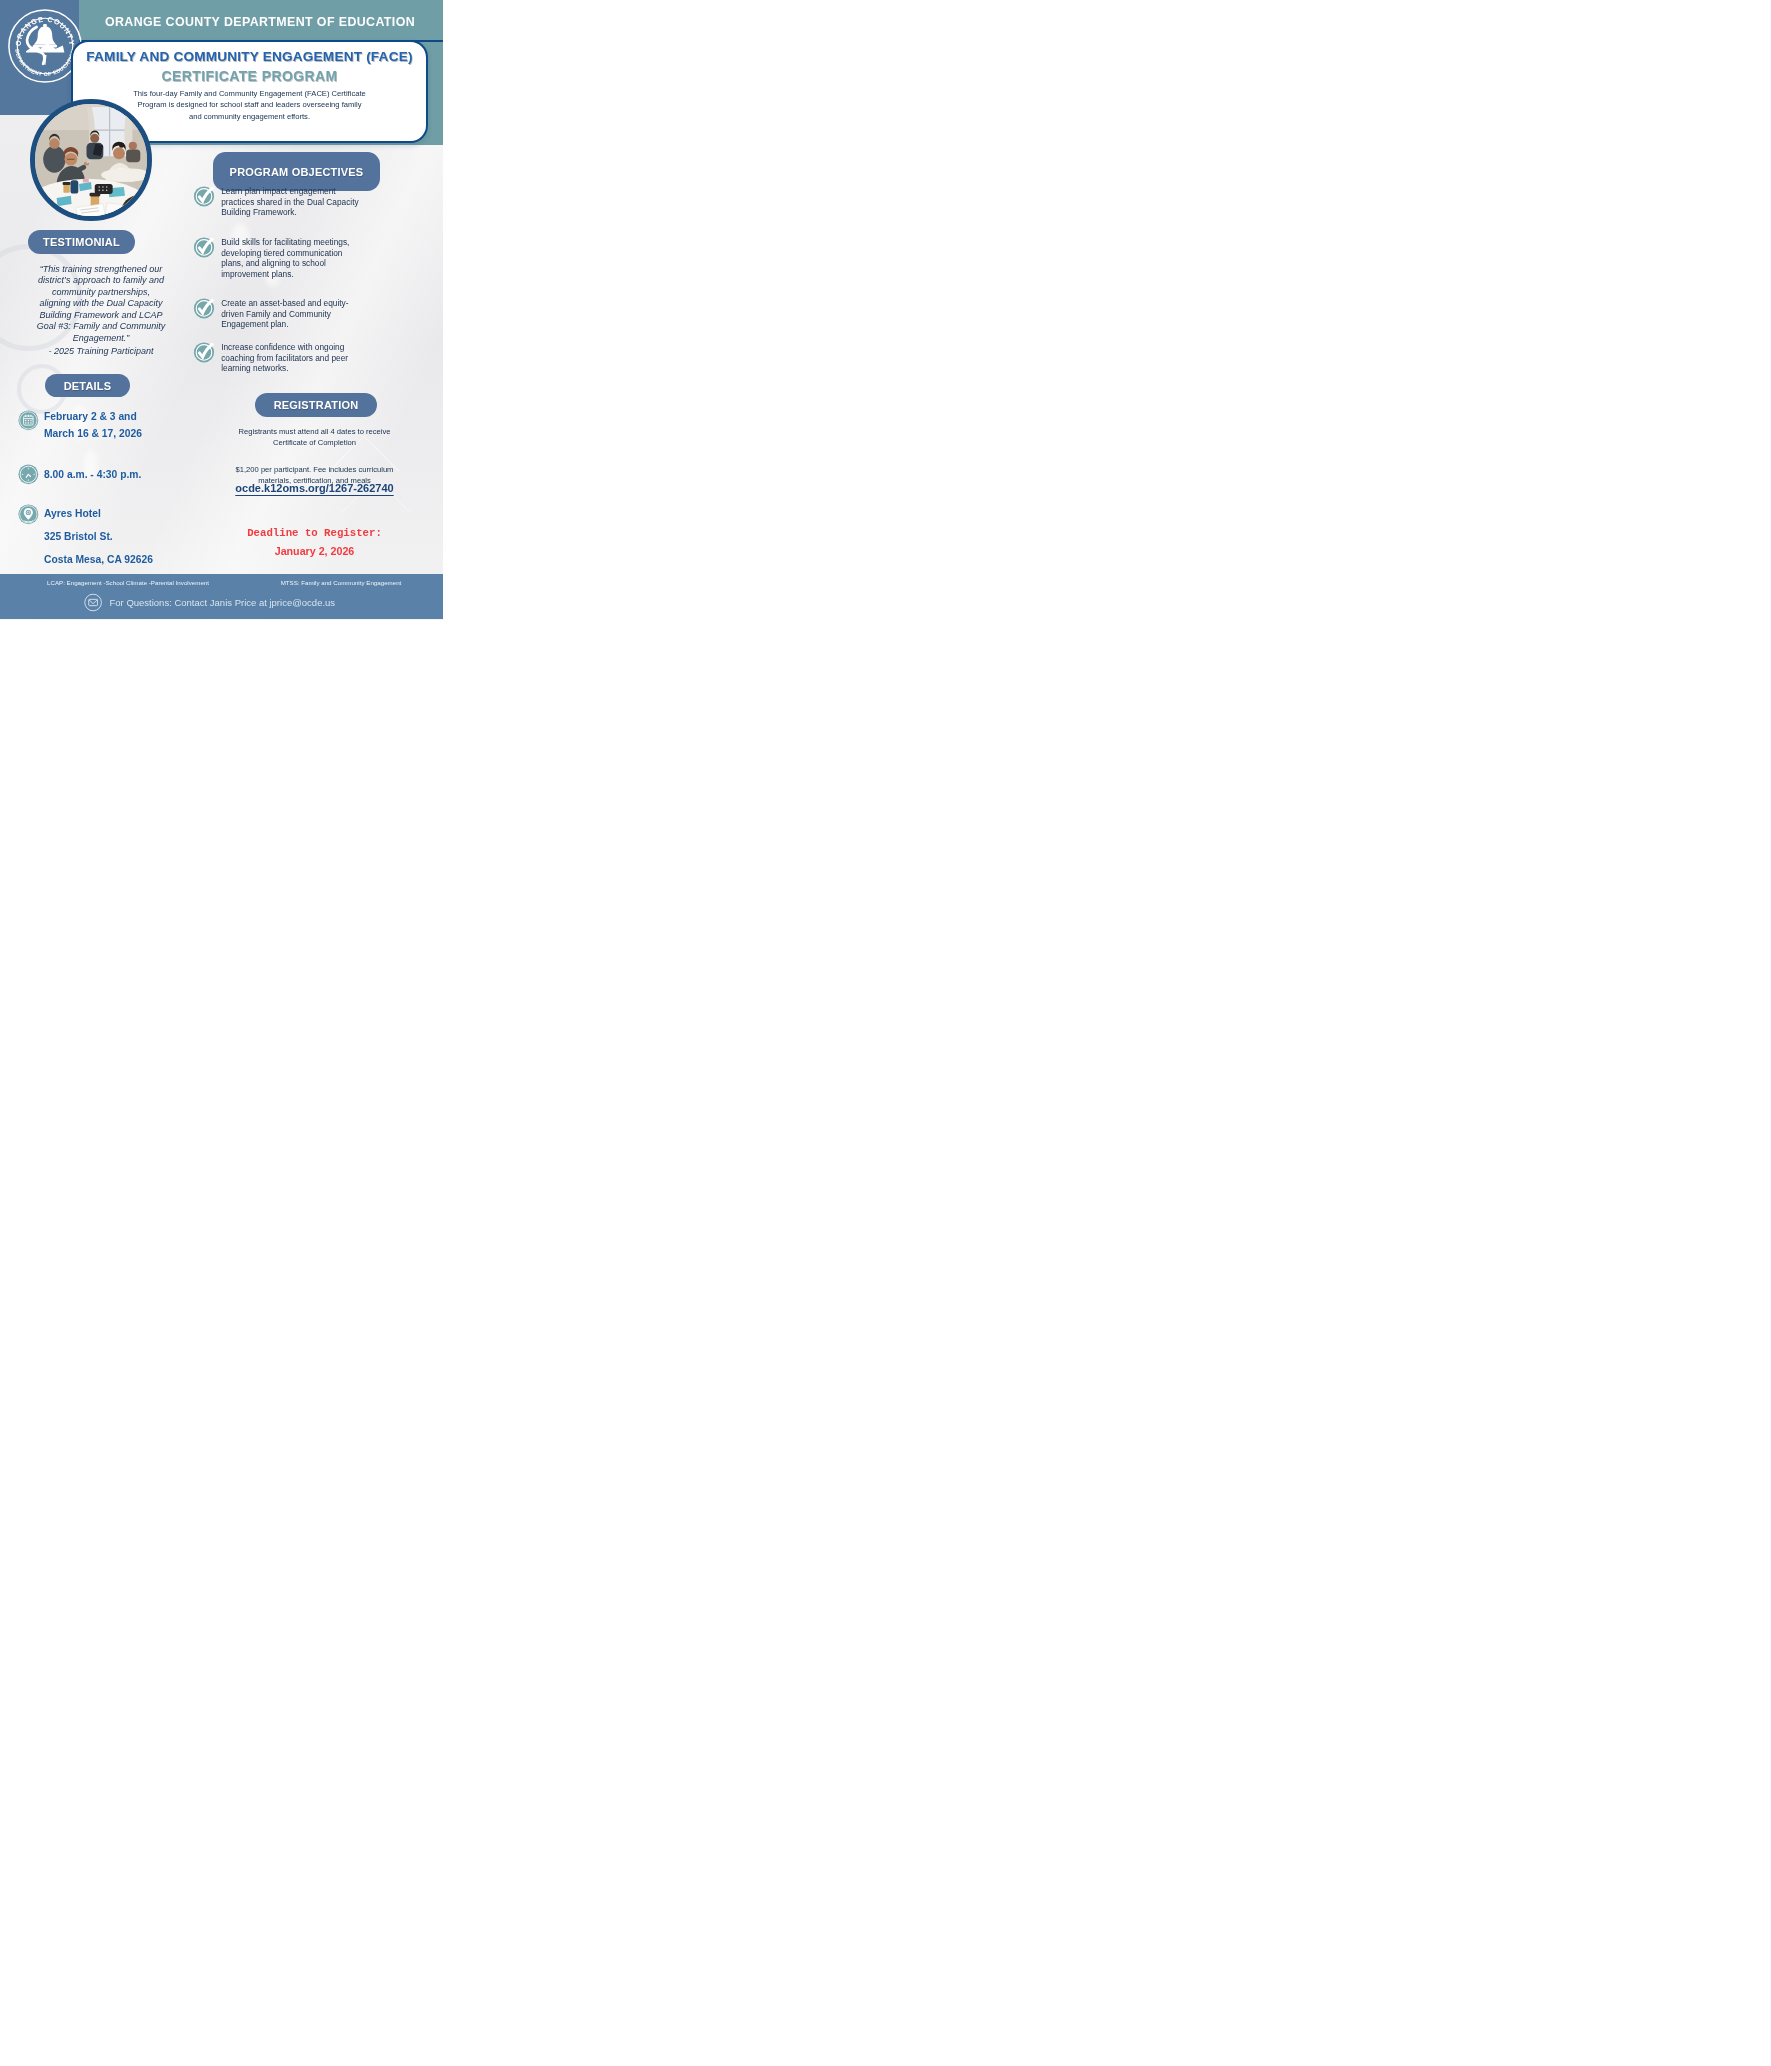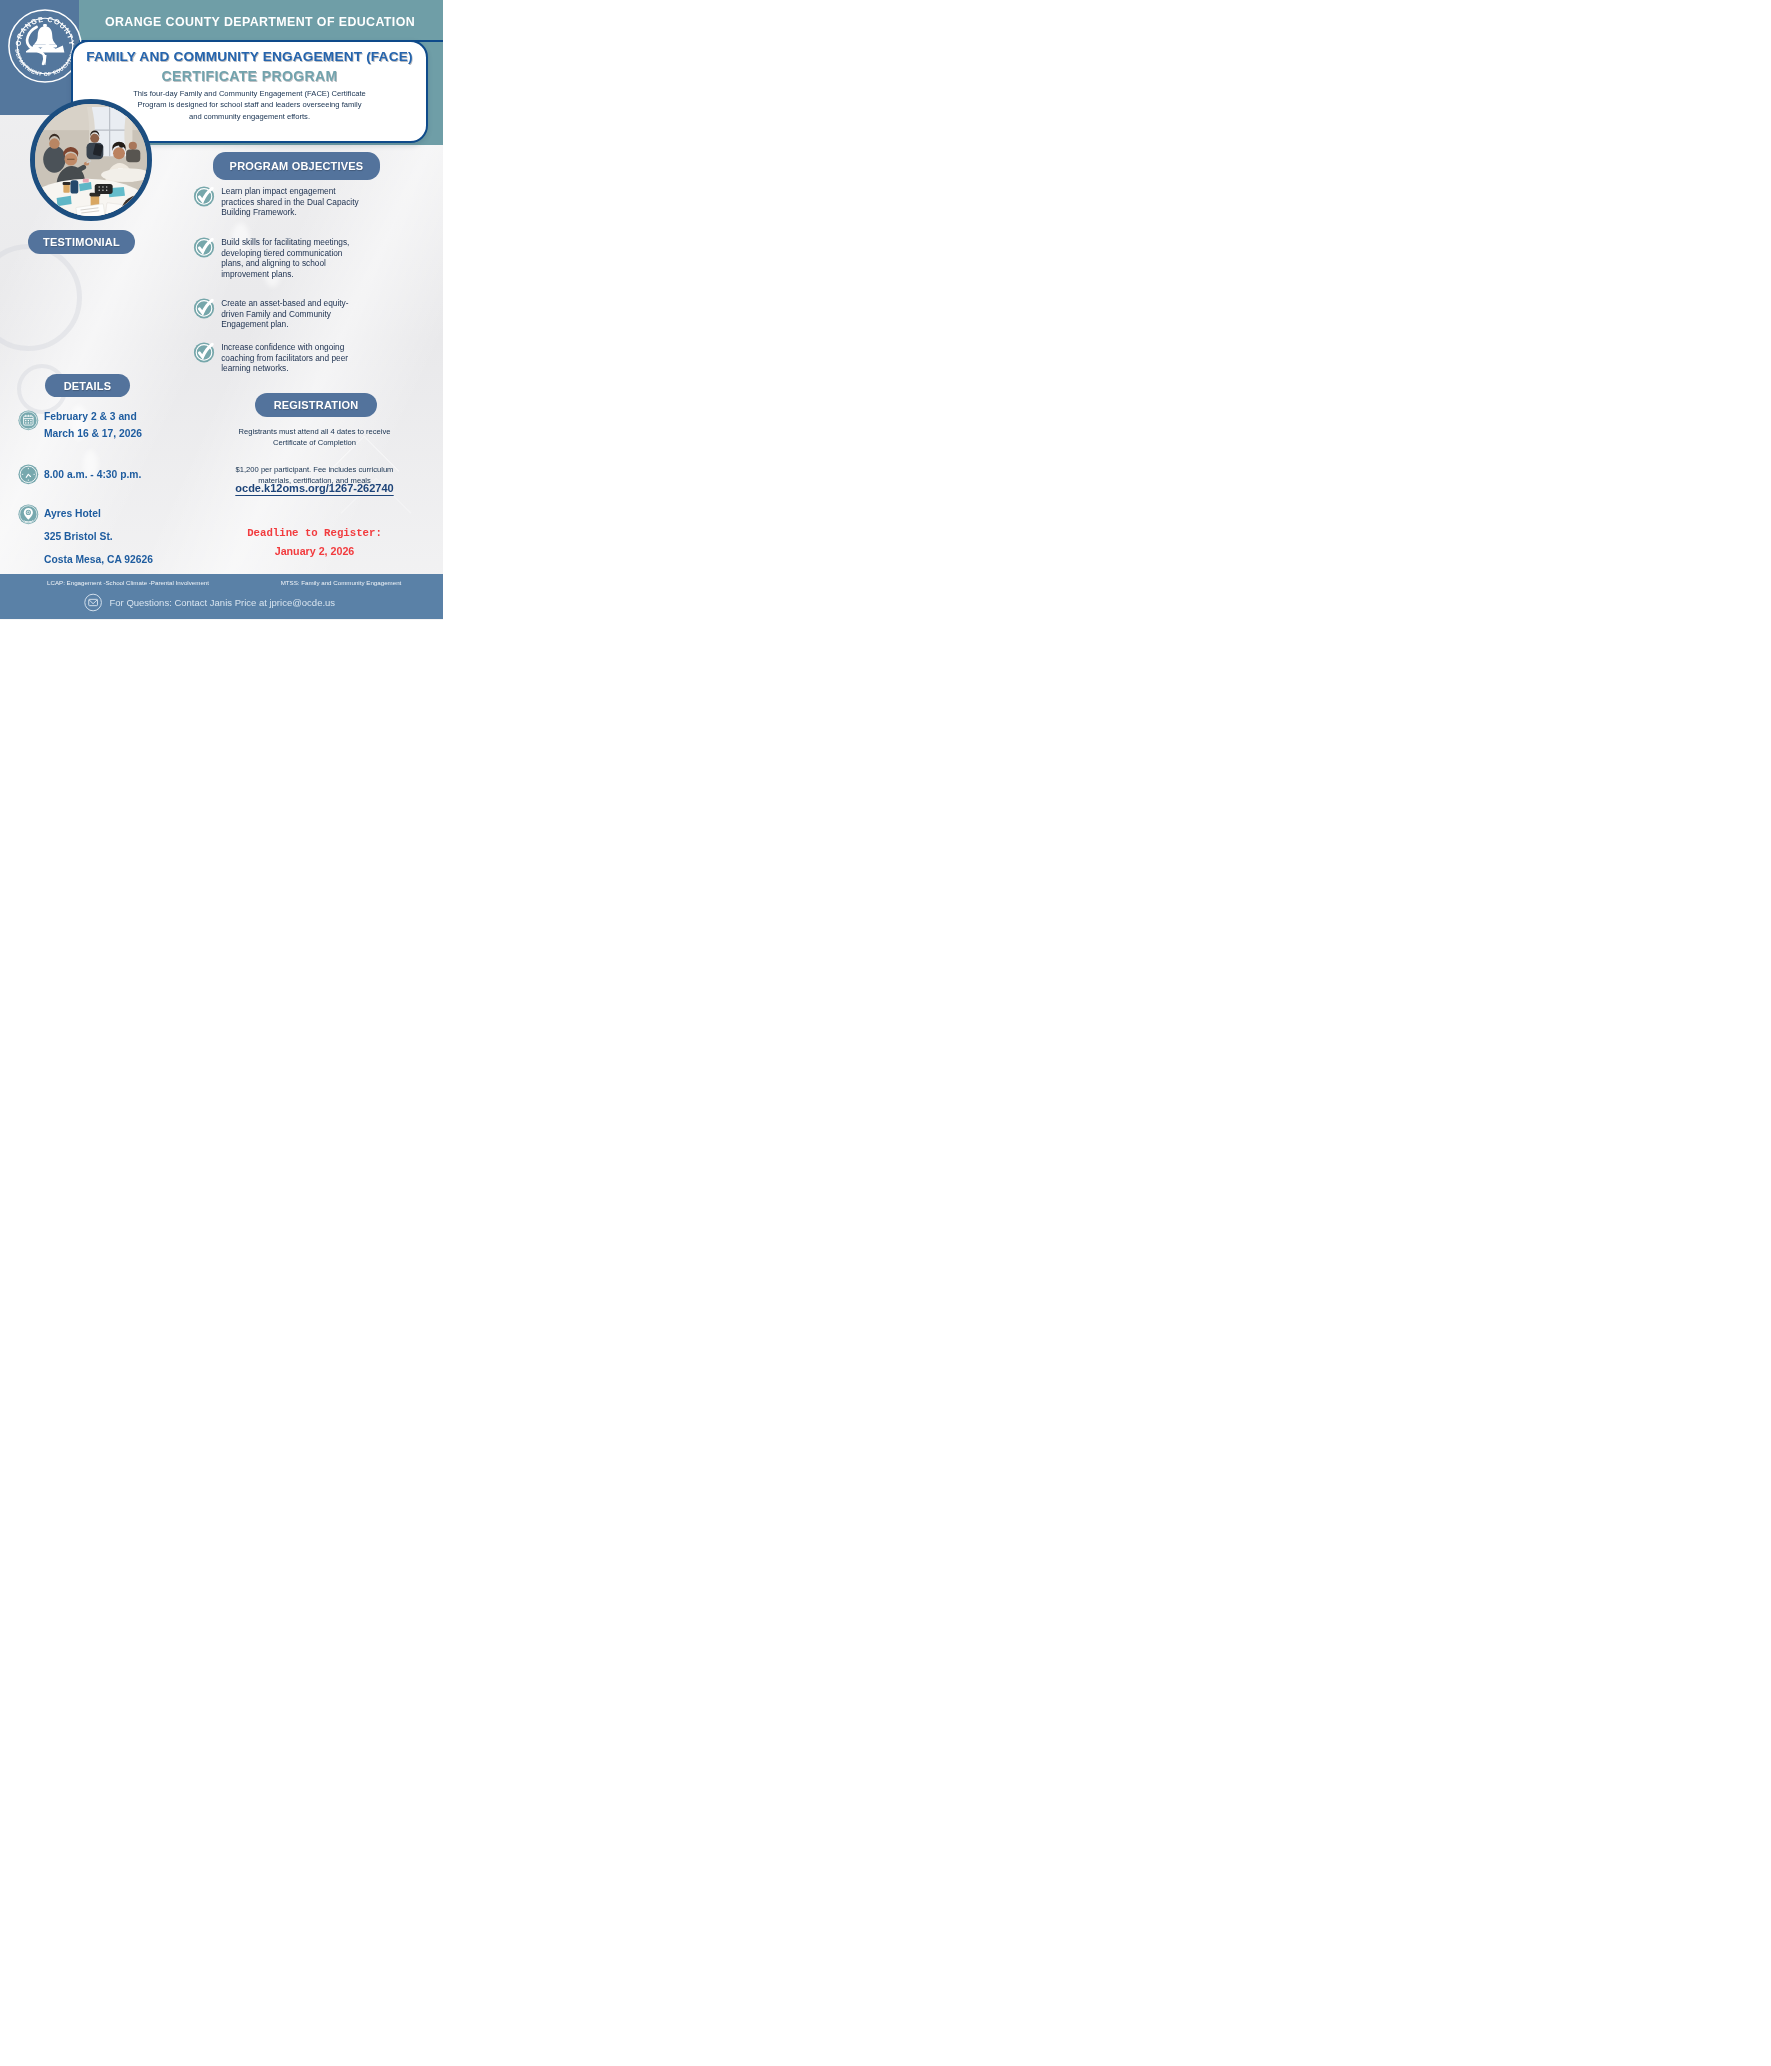--- a/index.html
+++ b/index.html
@@ -40,21 +40,21 @@
   
   .photo-wrap { left:30px; top:99px; width:122px; height:122px; border-radius:50%;
                 border:5px solid #1C4E80; overflow:hidden; background:#cac3b8; }
   .photo-wrap svg { display:block; width:100%; height:100%; }
 
   
   .pill { position:absolute; background:#53739C; border-radius:12.4px; color:#fff;
           display:flex; align-items:center; justify-content:center;
           font-weight:700; font-size:11px; letter-spacing:0.2px;
           text-shadow:0.4px 0.8px 0.8px rgba(0,0,0,.22); }
-  .pill-objectives { left:213px; top:152px; width:167px; height:28px; }
+  .pill-objectives { left:213px; top:152px; width:167px; height:39px; }
   .pill-testimonial { left:28px; top:230px; width:107px; height:24px; }
   .pill-details { left:45px; top:374px; width:85px; height:23px; }
   .pill-registration { left:255px; top:393px; width:122px; height:24px; }
 
   
   .obj-row { position:absolute; left:193px; width:198px; display:flex; gap:6.2px; }
   .obj-icon { flex:0 0 22px; width:22px; height:22px; overflow:visible; }
   .obj-text { font-size:8.3px; line-height:1.3; color:#1B2F4E; padding-top:0.8px; }
 
   
@@ -241,20 +241,30 @@
       <path d="M14 26 L21 35 C25 25 33 14 42 7" fill="none" stroke="#ffffff" stroke-width="6.5" stroke-linecap="round"></path>
     </svg>
     <div class="obj-text pre">Increase confidence with ongoing
 coaching from facilitators and peer
 learning networks.</div>
   </div>
 
   <div class="pill pill-testimonial">
     <span>TESTIMONIAL</span>
   </div>
+  <div class="abs quote">
+    <div class="pre">“This training strengthened our
+district’s approach to family and
+community partnerships,
+aligning with the Dual Capacity
+Building Framework and LCAP
+Goal #3: Family and Community
+Engagement.”</div>
+    <div class="quote-attr">- 2025 Training Participant</div>
+  </div>
 
   <div class="pill pill-details">
     <span>DETAILS</span>
   </div>
 
   <svg class="d-icon" style="top:410px;" viewBox="0 0 48 48">
     <circle cx="24" cy="24" r="23" fill="#77A8AE"></circle>
     <circle cx="24" cy="24" r="20" fill="none" stroke="#ffffff" stroke-width="1.6"></circle>
     <rect x="13" y="14" width="22" height="21" rx="3" fill="none" stroke="#ffffff" stroke-width="2"></rect>
     <line x1="13" y1="20" x2="35" y2="20" stroke="#ffffff" stroke-width="2"></line>

